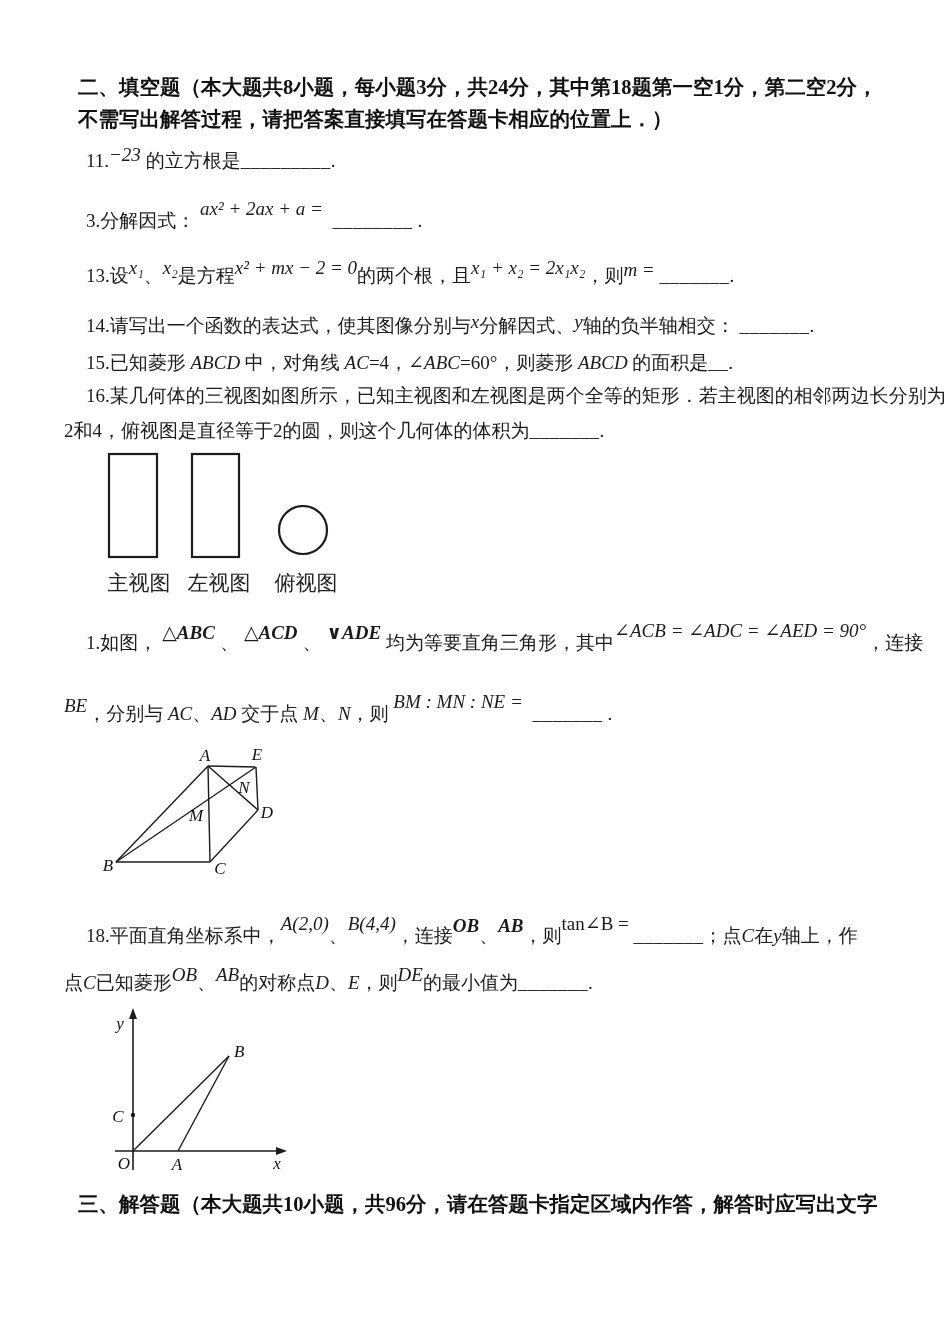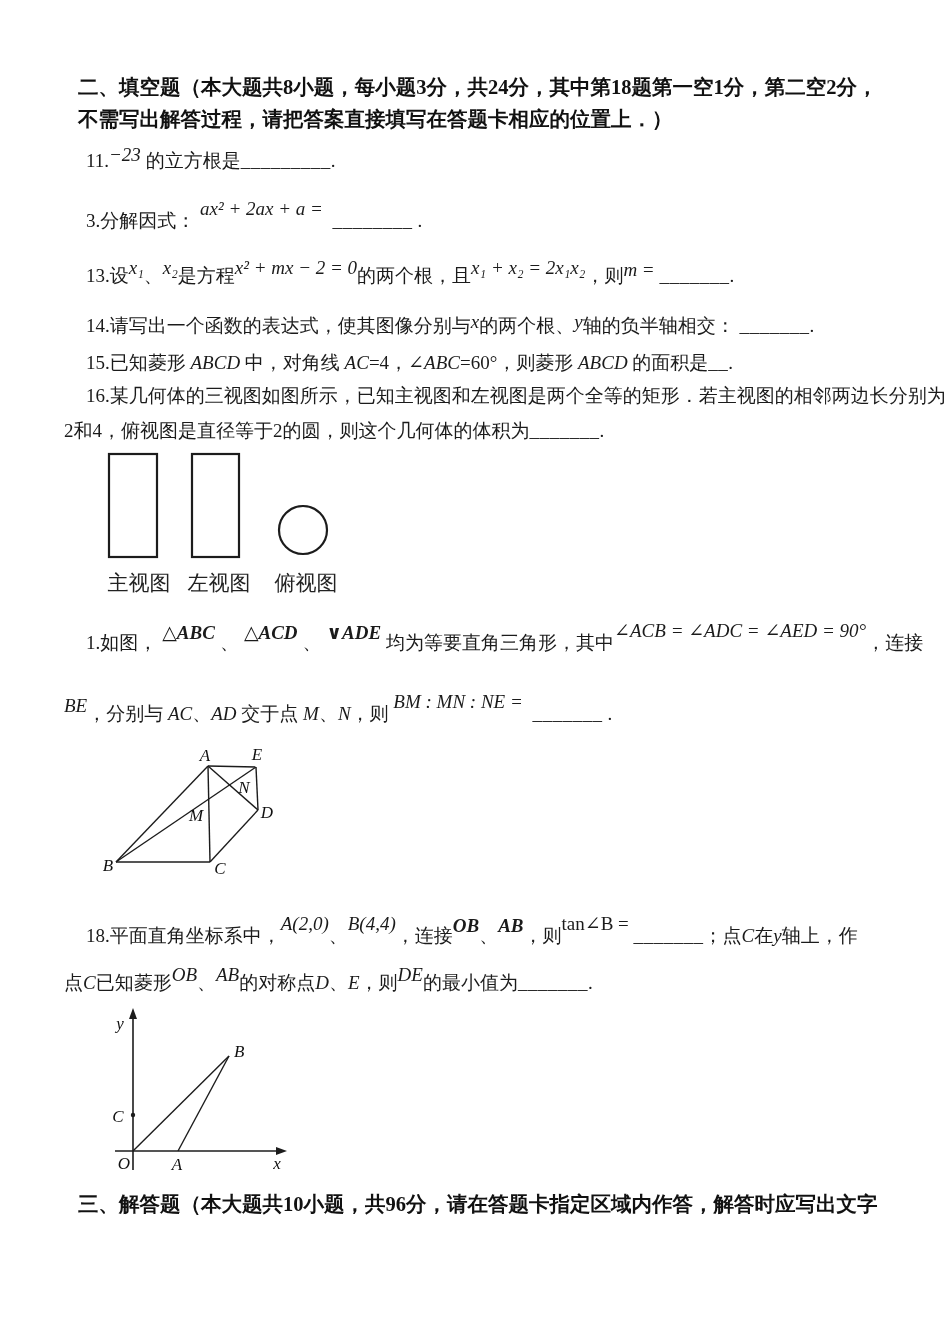--- a/index.html
+++ b/index.html
@@ -44,21 +44,21 @@
   <span class="m up12">ax² + 2ax + a =</span>
   <span class="blank gap">________</span><span>.</span>
 </div>
 
 <div class="ln" style="top:264px">
   <span class="num">13.</span><span>设</span><span class="m up8">x₁</span><span>、</span><span class="m up8">x₂</span><span>是方程</span><span class="m up8">x² + mx − 2 = 0</span><span>的两个根，且</span><span class="m up8">x₁ + x₂ = 2x₁x₂</span><span>，则</span><span class="m up6">m =</span>
   <span class="blank">_______</span><span>.</span>
 </div>
 
 <div class="ln" style="top:314px">
-  <span class="num">14.</span><span>请写出一个函数的表达式，使其图像分别与</span><span class="m up4">x</span><span>的两个根、</span><span class="m up4">y</span><span>轴的负半轴相交：</span>
+  <span class="num">14.</span><span>请写出一个函数的表达式，使其图像分别与</span><span class="m up4">x</span><span>分解因式、</span><span class="m up4">y</span><span>轴的负半轴相交：</span>
   <span class="blank">_______</span><span>.</span>
 </div>
 
 <div class="ln" style="top:351px">
   <span class="num">15.</span><span>已知菱形</span>
   <span class="m">ABCD</span>
   <span>中，对角线</span>
   <span class="m">AC</span><span>=4，∠</span><span class="m">ABC</span><span>=60°，则菱形</span>
   <span class="m">ABCD</span>
   <span>的面积是</span><span class="blank">__</span><span>.</span>

